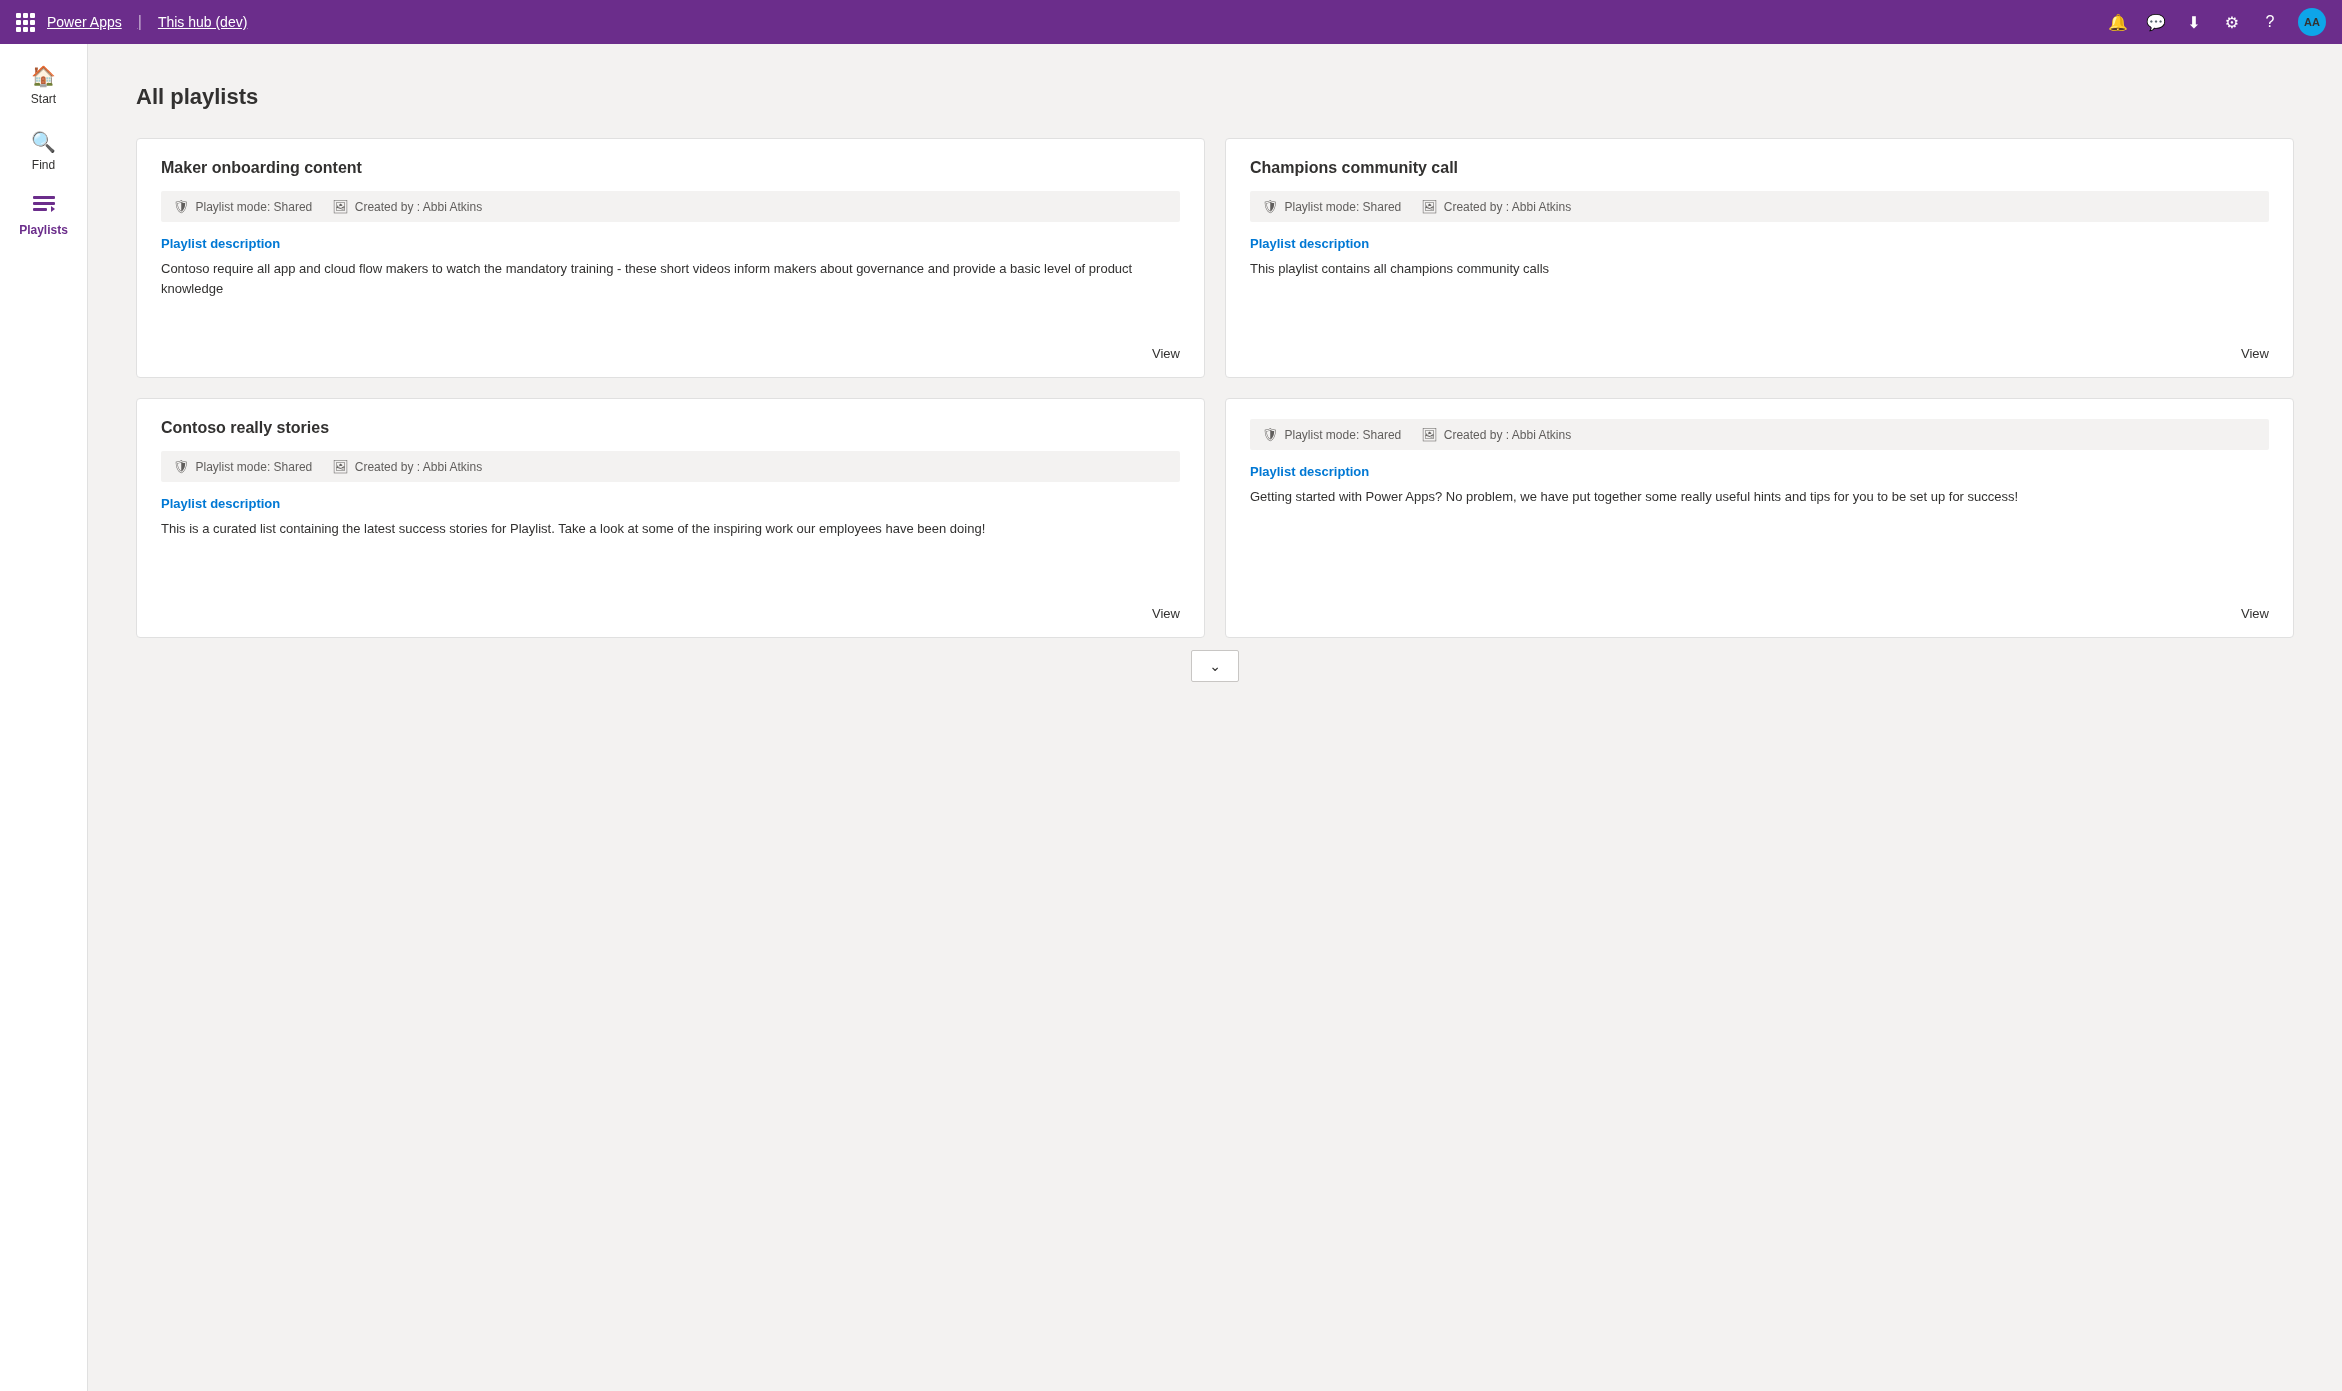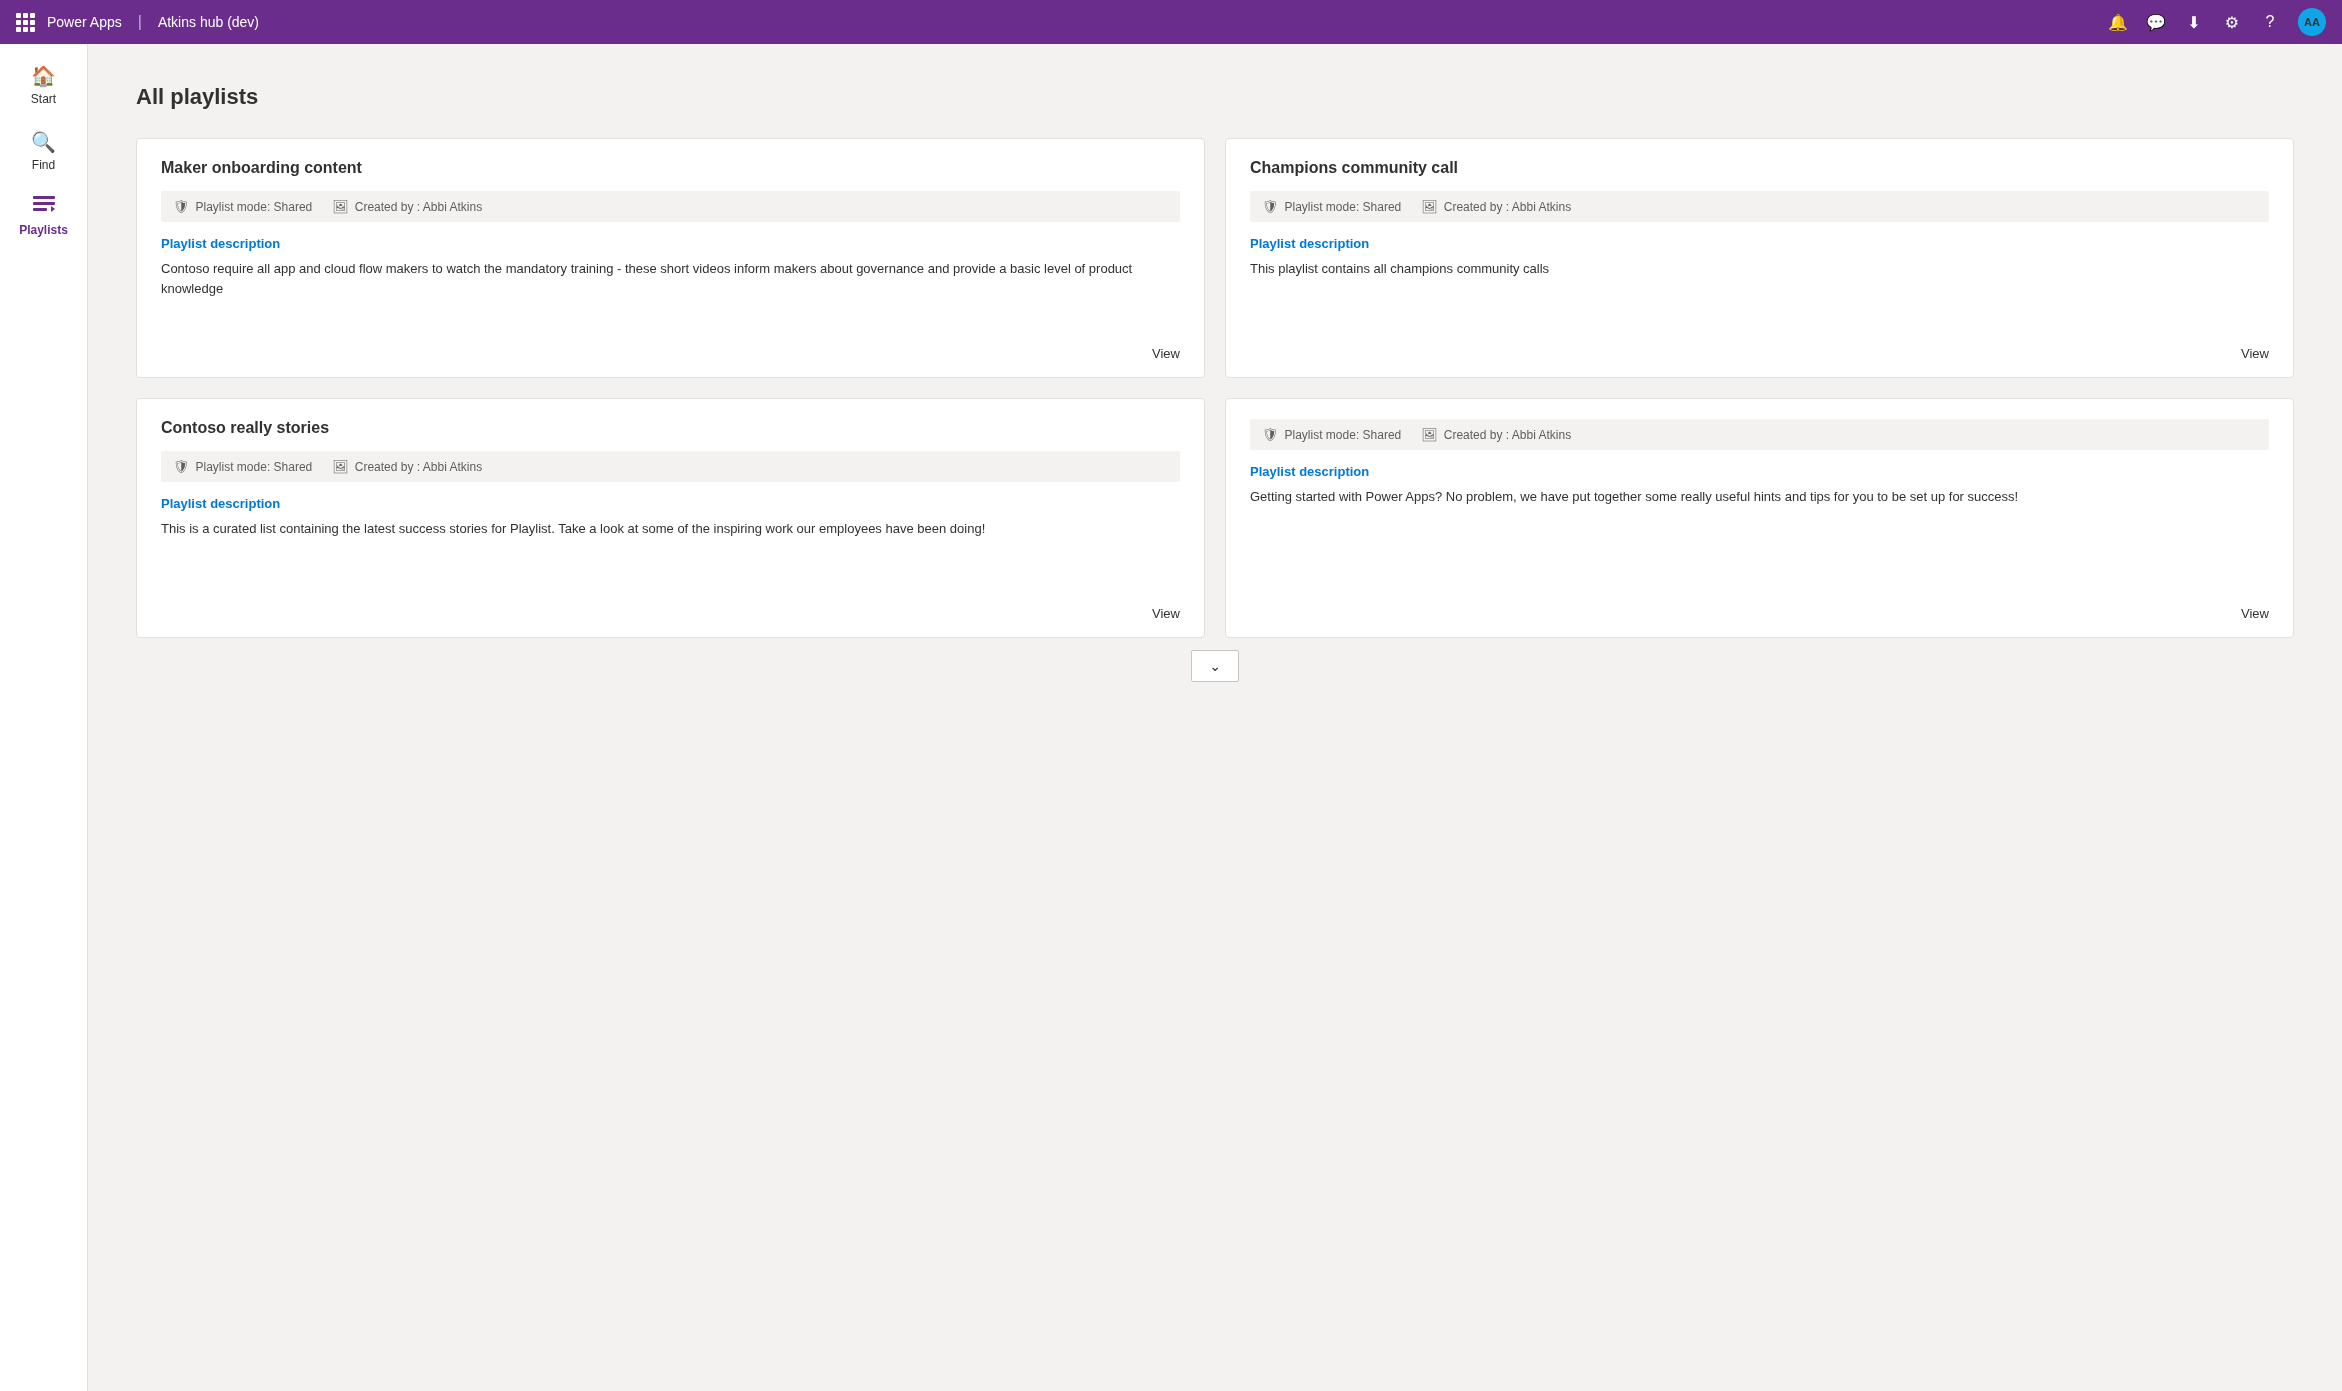--- a/index.html
+++ b/index.html
@@ -9,21 +9,21 @@
     .topbar {
       background: #6b2d8b;
       color: white;
       height: 44px;
       display: flex;
       align-items: center;
       padding: 0 16px;
       flex-shrink: 0;
       justify-content: space-between;
     }
-    .topbar-left { display: flex; align-items: center; gap: 12px; }
+    .topbar-left { display: flex; align-items: center; gap: 12px; text-decoration: underline; }
     .topbar-title { font-size: 14px; font-weight: 400; color: white; }
     .topbar-separator { color: rgba(255,255,255,0.6); margin: 0 4px; }
     .topbar-right { display: flex; align-items: center; gap: 18px; }
     .topbar-icon { width: 20px; height: 20px; display: flex; align-items: center; justify-content: center; cursor: pointer; color: white; font-size: 16px; }
     .grid-icon { display: grid; grid-template-columns: repeat(3,5px); gap: 2px; }
     .grid-dot { width: 5px; height: 5px; background: white; border-radius: 1px; }
     .avatar { width: 28px; height: 28px; background: #0ea5e9; border-radius: 50%; display: flex; align-items: center; justify-content: center; font-size: 11px; font-weight: 600; color: #333; cursor: pointer; }
 
     
     .app-body { display: flex; flex: 1; overflow: hidden; }
@@ -158,21 +158,21 @@
         <div class="grid-dot"></div>
       <div class="grid-dot"></div>
         <div class="grid-dot"></div>
         <div class="grid-dot"></div>
       <div class="grid-dot"></div>
         <div class="grid-dot"></div>
         <div class="grid-dot"></div>
     </div>
     <span class="topbar-title">Power Apps</span>
     <span class="topbar-separator">|</span>
-    <span class="topbar-title">Atkins hub (dev)</span>
+    <span class="topbar-title">This hub (dev)</span>
   </div>
   <div class="topbar-right">
     <div class="topbar-icon">🔔</div>
     <div class="topbar-icon">💬</div>
     <div class="topbar-icon">⬇</div>
     <div class="topbar-icon">⚙</div>
     <div class="topbar-icon">?</div>
     <div class="avatar">AA</div>
   </div>
 </div>

